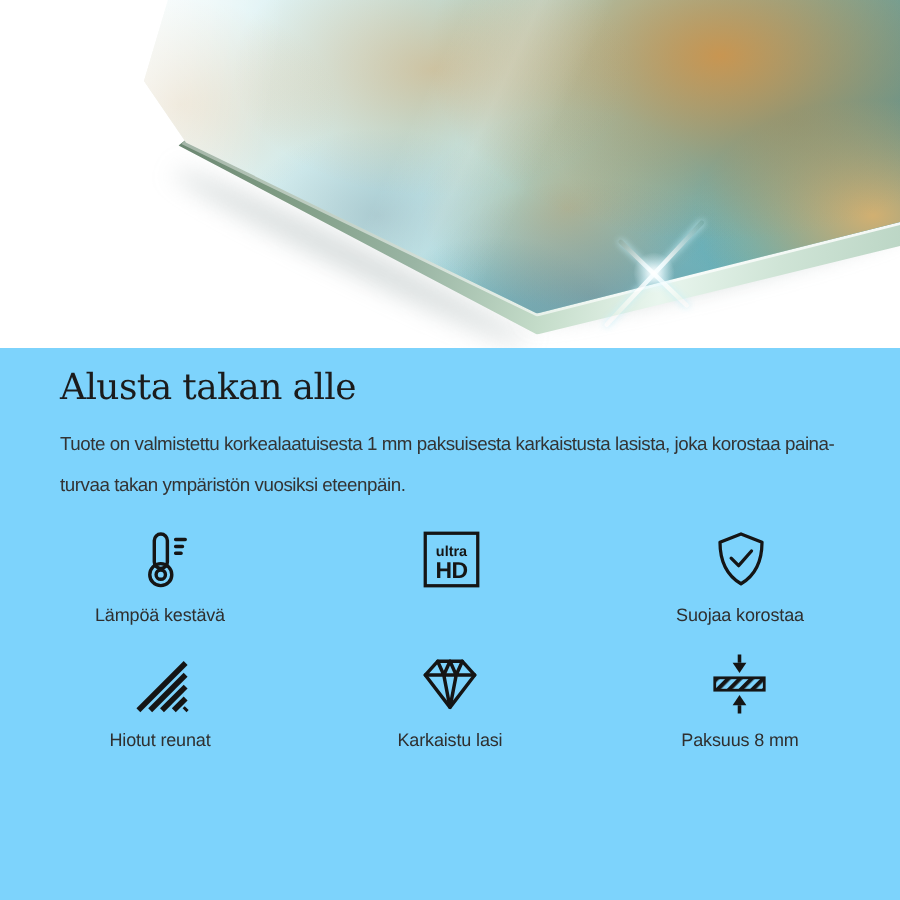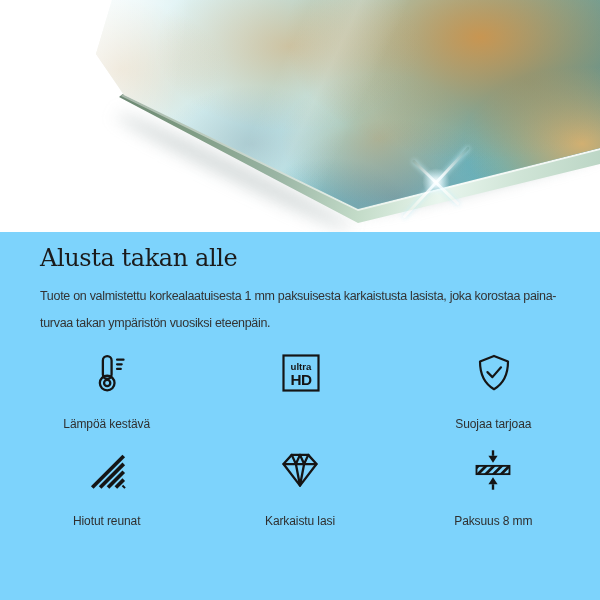--- a/index.html
+++ b/index.html
@@ -52,21 +52,21 @@
   .title{margin:10px 40px 0 40px;font-family:"DejaVu Serif","Liberation Serif",serif;
     font-weight:400;color:#1b1b1b;font-size:24px;line-height:32px;letter-spacing:-0.4px;}
   .desc{margin:9px 40px 0 40px;font-size:12.5px;line-height:27px;color:#333333;letter-spacing:-0.3px;}
   .desc .line{display:block;white-space:nowrap;}
 
   
   .features{margin:14px 10px 0 10px;display:grid;grid-template-columns:1fr 1fr 1fr;row-gap:17px;}
   .feature{display:flex;flex-direction:column;align-items:center;}
   .feature .ic{width:44px;height:44px;display:flex;align-items:center;justify-content:flex-end;}
   .feature svg{display:block;}
-  .feature .lbl{margin-top:22px;font-size:12px;color:#2f2f2f;letter-spacing:-0.1px;}
+  .feature .lbl{margin-top:8px;font-size:12px;color:#2f2f2f;letter-spacing:-0.1px;}
   .stroke{fill:none;stroke:#151515;stroke-width:2.5;}
   .round{stroke-linecap:round;stroke-linejoin:round;}
   .hdtxt{font-family:"Liberation Sans",sans-serif;fill:#151515;font-weight:bold;}
 </style>
 </head>
 <body>
 
 <div class="page">
 
   <div class="hero">
@@ -114,21 +114,21 @@
       </span>
     </div>
 
     <div class="feature">
       <span class="ic">
         <svg width="42" height="42" viewBox="0 0 48 48">
           <path class="stroke round" d="M24 4.5 40 10.8c0 14.5-5.6 25.5-16 31.7C13.6 36.3 8 25.3 8 10.8Z"></path>
           <path class="stroke round" d="m16.5 23 5.7 5.7L32 17.5"></path>
         </svg>
       </span>
-      <span class="lbl">Suojaa tarjoaa</span>
+      <span class="lbl">Suojaa korostaa</span>
     </div>
 
     <div class="feature">
       <span class="ic">
         <svg width="42" height="42" viewBox="0 0 48 48">
           <g stroke="#151515" stroke-width="4.2" fill="none">
             <path d="M6 44 42 8"></path>
             <path d="M15 44 42 17"></path>
             <path d="M24 44 42 26"></path>
             <path d="M33 44 42 35"></path>

